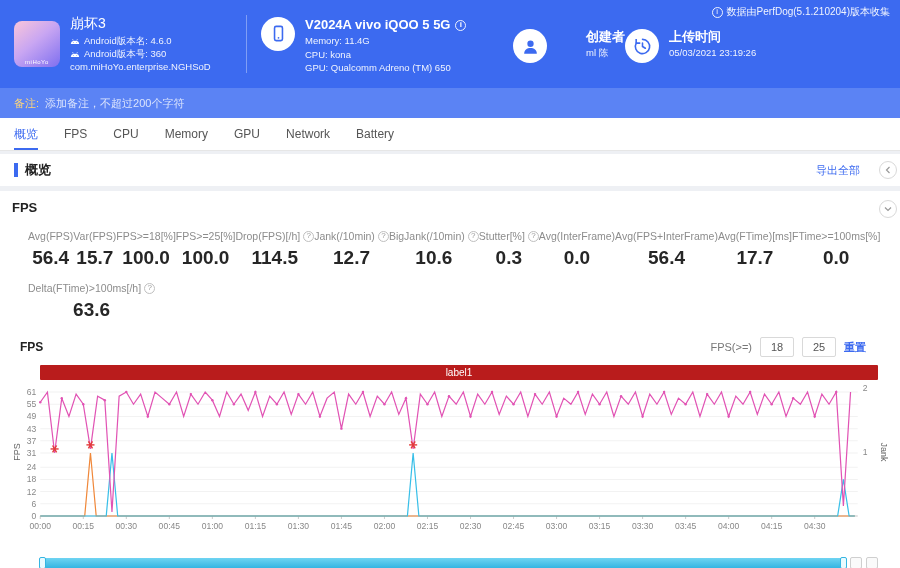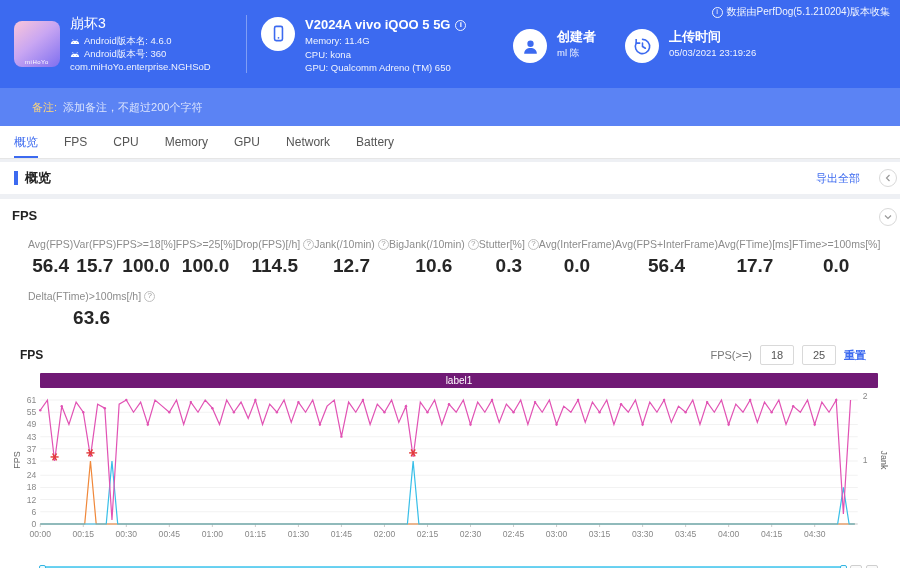--- a/index.html
+++ b/index.html
@@ -16,25 +16,25 @@
   .app-info { line-height: 1.35; min-width:0; }
   .app-title { font-size: 14px; font-weight: normal; margin-bottom:2px; }
   .app-line { font-size: 9.5px; color: rgba(255,255,255,.92); display:flex; align-items:center; gap:4px; white-space:nowrap; }
   .v-divider { width:1px; height:58px; background:rgba(255,255,255,.35); margin:0 14px; flex:none; }
   .hdr-block { display:flex; gap:10px; align-items:flex-start; padding-top:4px; }
   .circle-icon { width:34px; height:34px; border-radius:50%; background:#fff; display:flex; align-items:center; justify-content:center; flex:none; }
   .circle-icon svg { width:19px; height:19px; }
   .hdr-title { font-size:13px; font-weight:bold; line-height:1.3; display:flex; align-items:center; gap:5px; white-space:nowrap; }
   .hdr-sub { font-size:9.5px; color:rgba(255,255,255,.92); line-height:1.45; white-space:nowrap; }
   .device-block { width: 252px; }
-  .creator-block { width: 112px; }
+  .creator-block { width: 112px; justify-content: space-between; }
   .duration-block { width: 128px; }
 
   
-  .remark-bar { height: 38px; background:#5b83f4; display:flex; align-items:center; padding:0 32px; font-size:11px; gap:6px; }
+  .remark-bar { height: 30px; background:#5b83f4; display:flex; align-items:center; padding:0 14px; font-size:11px; gap:6px; }
   .remark-label { color:#ffd77a; }
   .remark-text { color: rgba(255,255,255,.78); }
 
   
   .tab-bar { background:#fff; height:33px; display:flex; align-items:stretch; gap:26px; padding:0 14px; border-bottom:1px solid #e6e6e6; }
   .tab { font-size:12px; color:#555; display:flex; align-items:center; cursor:pointer; position:relative; }
   .tab.active { color:#3c6af0; }
   .tab.active::after { content:""; position:absolute; left:0; right:0; bottom:0; height:2px; background:#3c6af0; }
 
   
@@ -54,21 +54,21 @@
   .metric-value { font-size:19px; font-weight:bold; color:#262626; margin-top:5px; }
   .metrics-row2 { margin-top:13px; padding-left:16px; display:flex; }
   .info-q { display:inline-flex; align-items:center; justify-content:center; width:11px; height:11px; border:1px solid #bfbfbf; color:#9a9a9a; border-radius:50%; font-size:8px; line-height:1; cursor:pointer; }
 
   .chart-head { display:flex; align-items:center; margin-top:16px; padding:0 22px 0 8px; }
   .chart-title { font-size:12px; font-weight:bold; color:#222; }
   .chart-controls { margin-left:auto; display:flex; align-items:center; gap:8px; font-size:11px; color:#777; }
   .thresh-input { width:34px; height:20px; border:1px solid #d9d9d9; border-radius:2px; text-align:center; font-size:11px; color:#555; font-family:inherit; }
   .reset-link { color:#3c6af0; cursor:pointer;font-weight:bold; }
 
-  .banner { margin:8px 10px 0 28px; height:15px; background:#701a75; color:#fff; font-size:10px; display:flex; align-items:center; justify-content:center; border-radius:1px; }
+  .banner { margin:8px 10px 0 28px; height:15px; background:#b91c1c; color:#fff; font-size:10px; display:flex; align-items:center; justify-content:center; border-radius:1px; }
 
   .chart-wrap { margin-top:2px; }
   .chart-wrap svg { display:block; width:100%; height:172px; }
   .tick-text { font-size:8.5px; fill:#888; }
   .axis-title { font-size:9px; fill:#666; }
 
   .slider-row { display:flex; align-items:center; gap:4px; margin:3px 10px 0 28px; }
   .slider-track { flex:1; height:10px; border-radius:2px; background:linear-gradient(180deg,#6fd4f2,#35b5e2); position:relative; }
   .slider-handle { position:absolute; top:-1px; width:7px; height:12px; background:#e9fbff; border:1px solid #35b5e2; border-radius:2px; }
   .slider-handle.left { left:-1px; } .slider-handle.right { right:-1px; }

